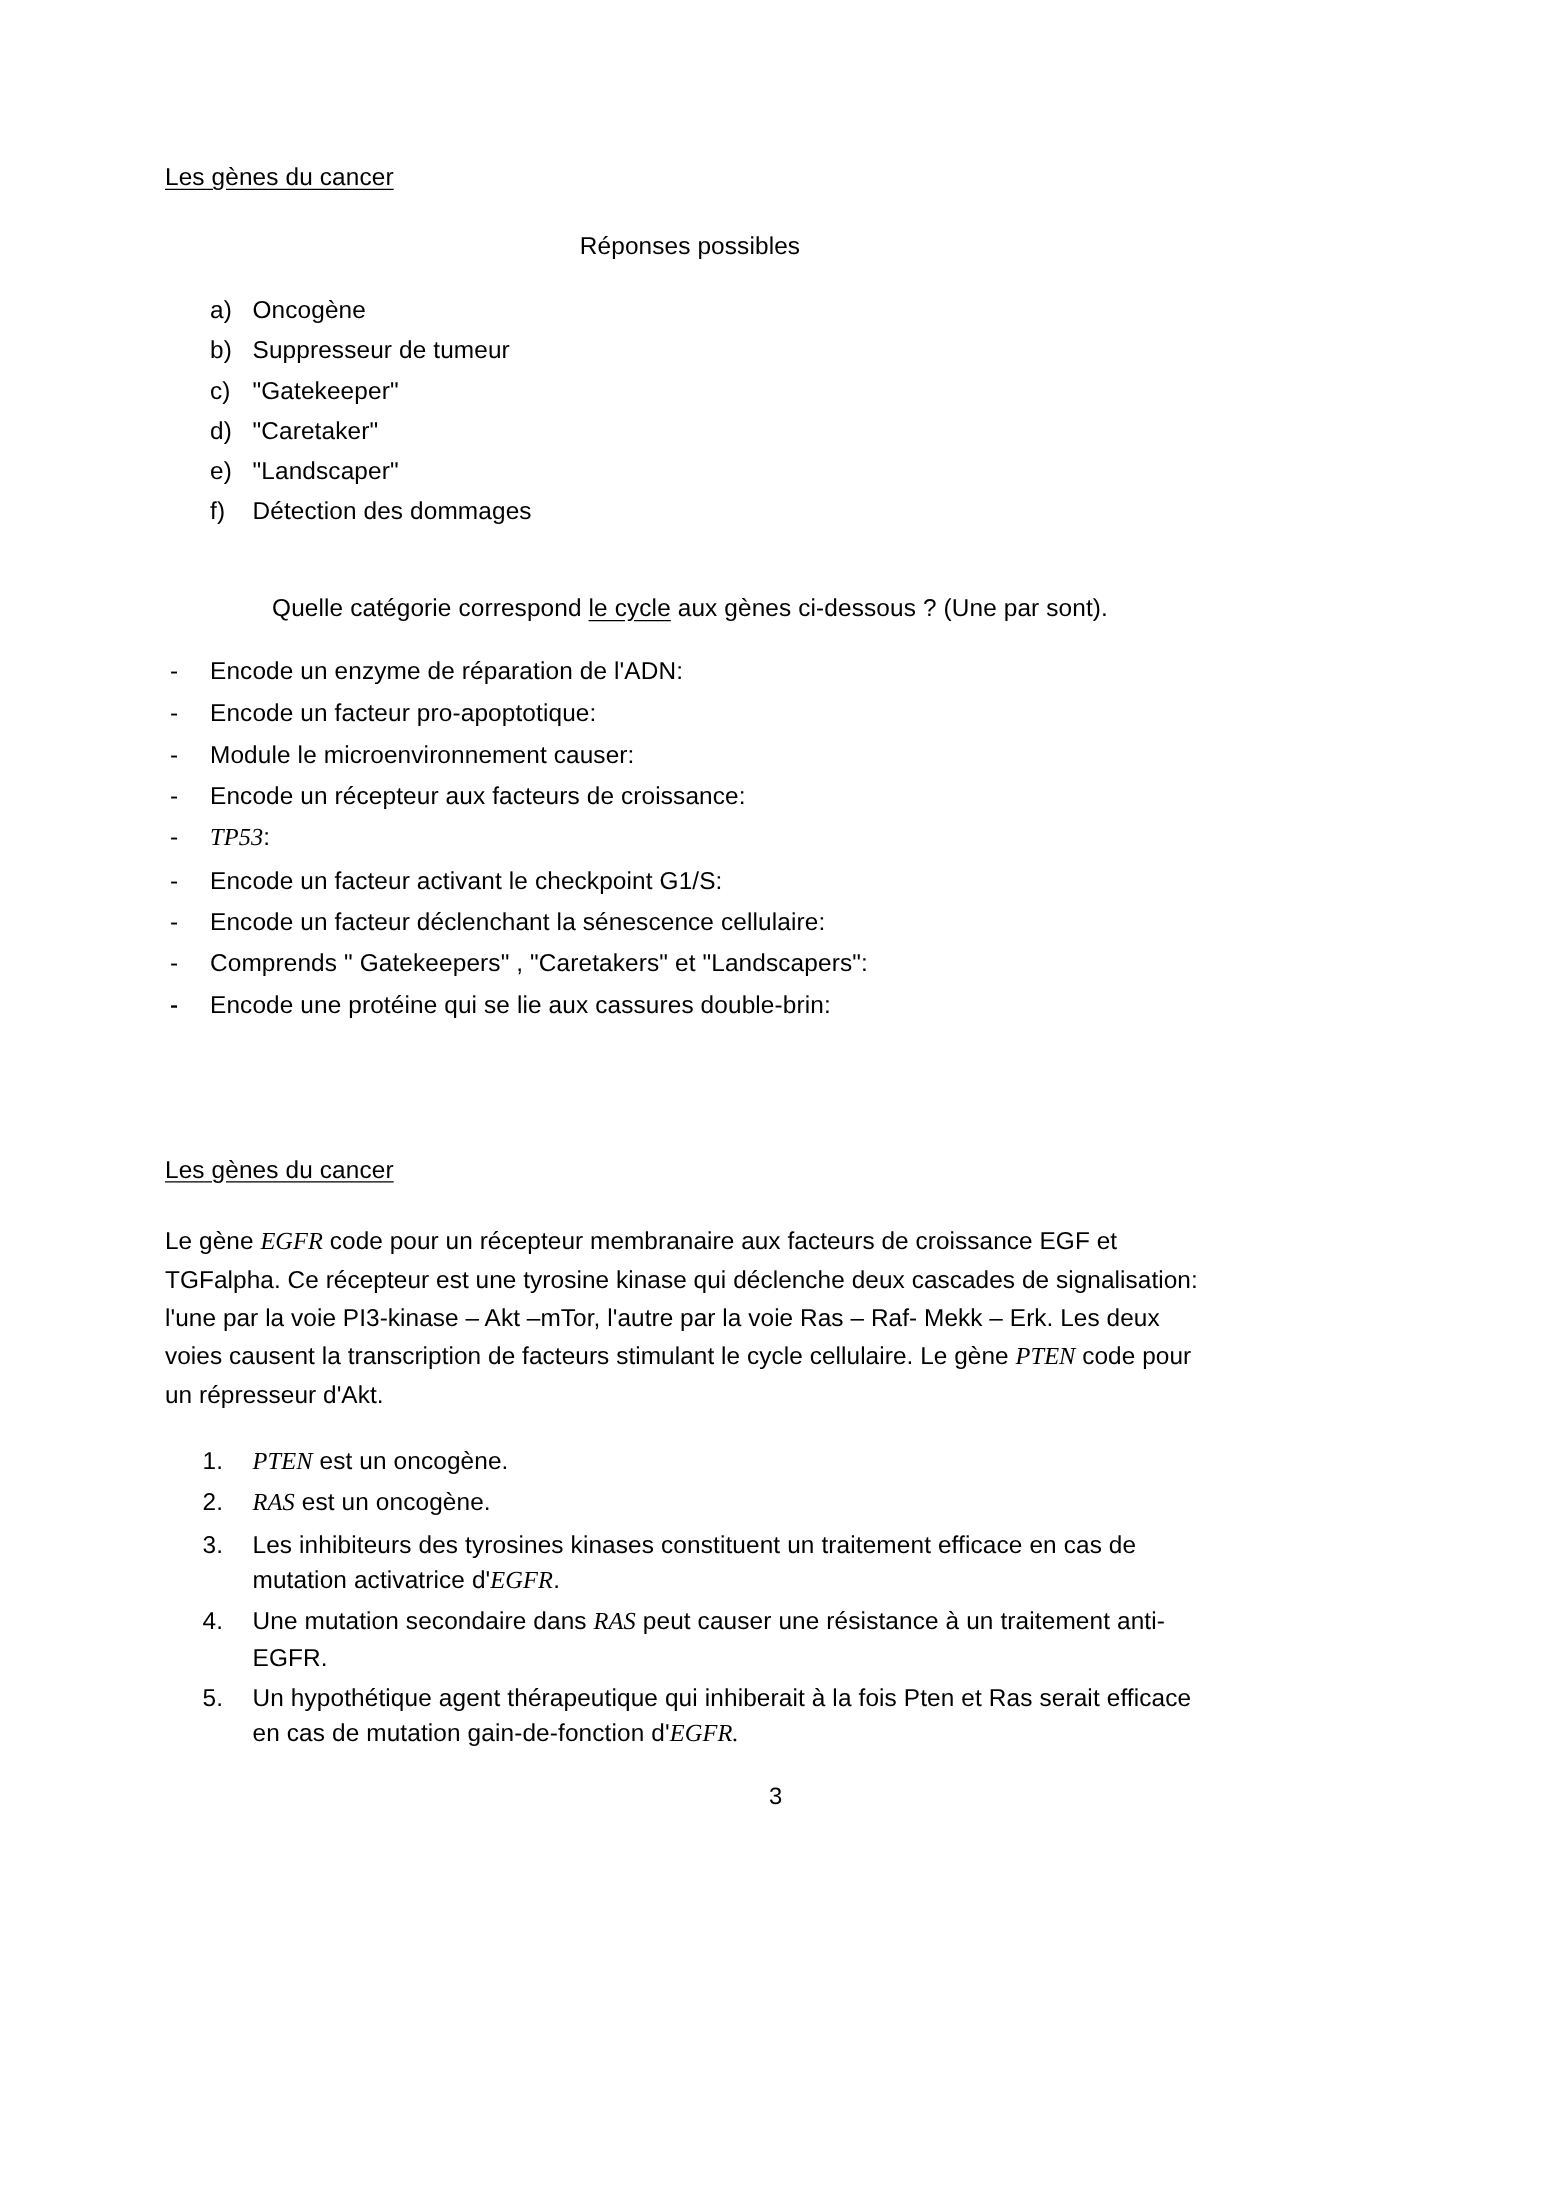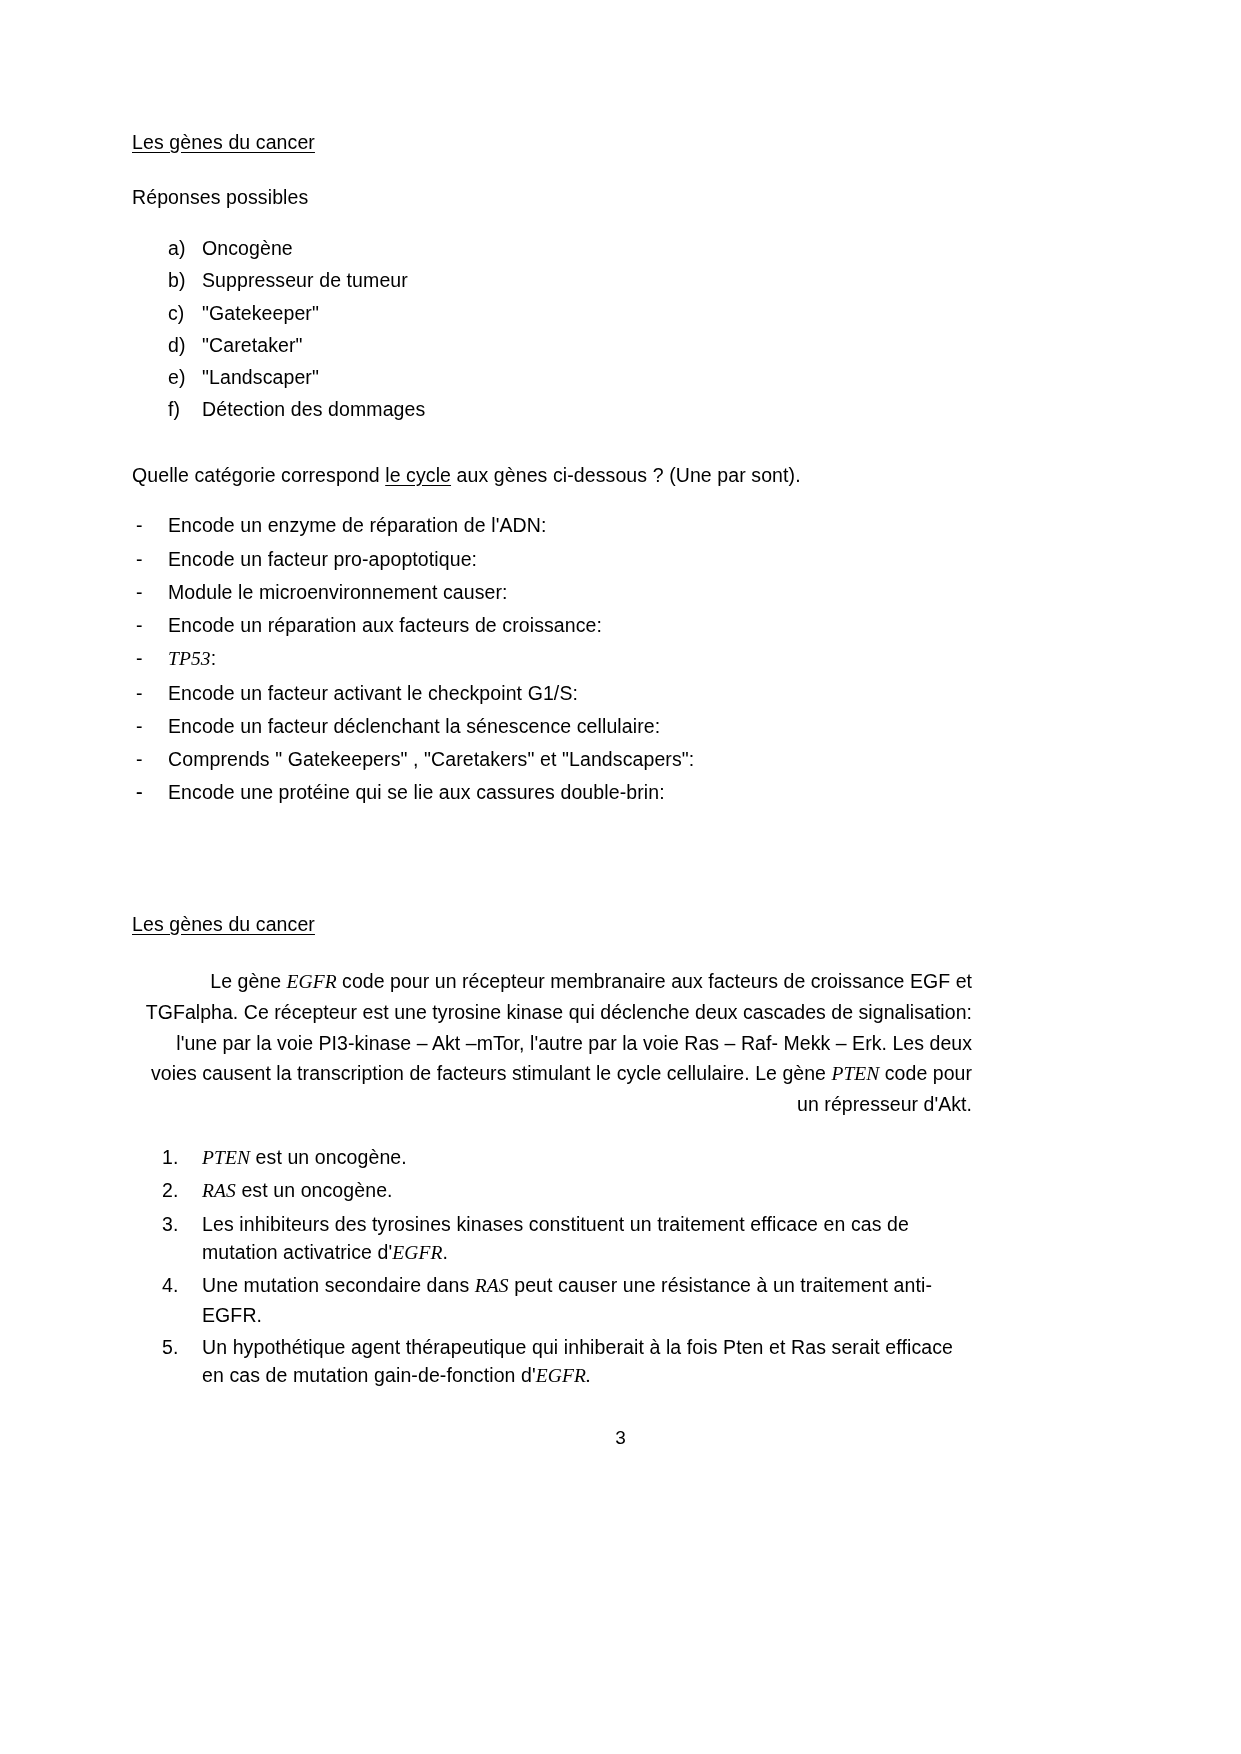--- a/index.html
+++ b/index.html
@@ -33,28 +33,29 @@
     font-size: 19.5px;
     line-height: 1.25;
     text-decoration: underline;
     text-underline-offset: 3px;
     margin: 0 0 30px 0;
     letter-spacing: 0.1px;
   }
   .para {
     font-size: 19.5px;
     line-height: 1.42;
-    margin: 0 0 22px 0;
-    letter-spacing: 0.1px;
+    margin: 12px 0 22px 0;
+    letter-spacing: 0.1px;
+    text-align: center;
   }
   .para-block {
     font-size: 19.5px;
     line-height: 1.55;
     margin: 0 0 24px 0;
-    text-align: right;
+    text-align: left;
     letter-spacing: 0.05px;
   }
   ol.alpha, ol.num {
     margin: 0;
     padding: 0;
     list-style: none;
   }
   ol.alpha li, ol.num li {
     font-size: 19.5px;
     line-height: 1.45;
@@ -155,21 +156,21 @@
       <li>
         <span class="marker">-</span>
         <span>Encode un facteur pro-apoptotique:</span>
       </li>
       <li>
         <span class="marker">-</span>
         <span>Module le microenvironnement causer:</span>
       </li>
       <li>
         <span class="marker">-</span>
-        <span>Encode un réparation aux facteurs de croissance:</span>
+        <span>Encode un récepteur aux facteurs de croissance:</span>
       </li>
       <li>
         <span class="marker">-</span>
         <span class="italic">TP53</span><span>:</span>
       </li>
       <li>
         <span class="marker">-</span>
         <span>Encode un facteur activant le checkpoint G1/S:</span>
       </li>
       <li>

